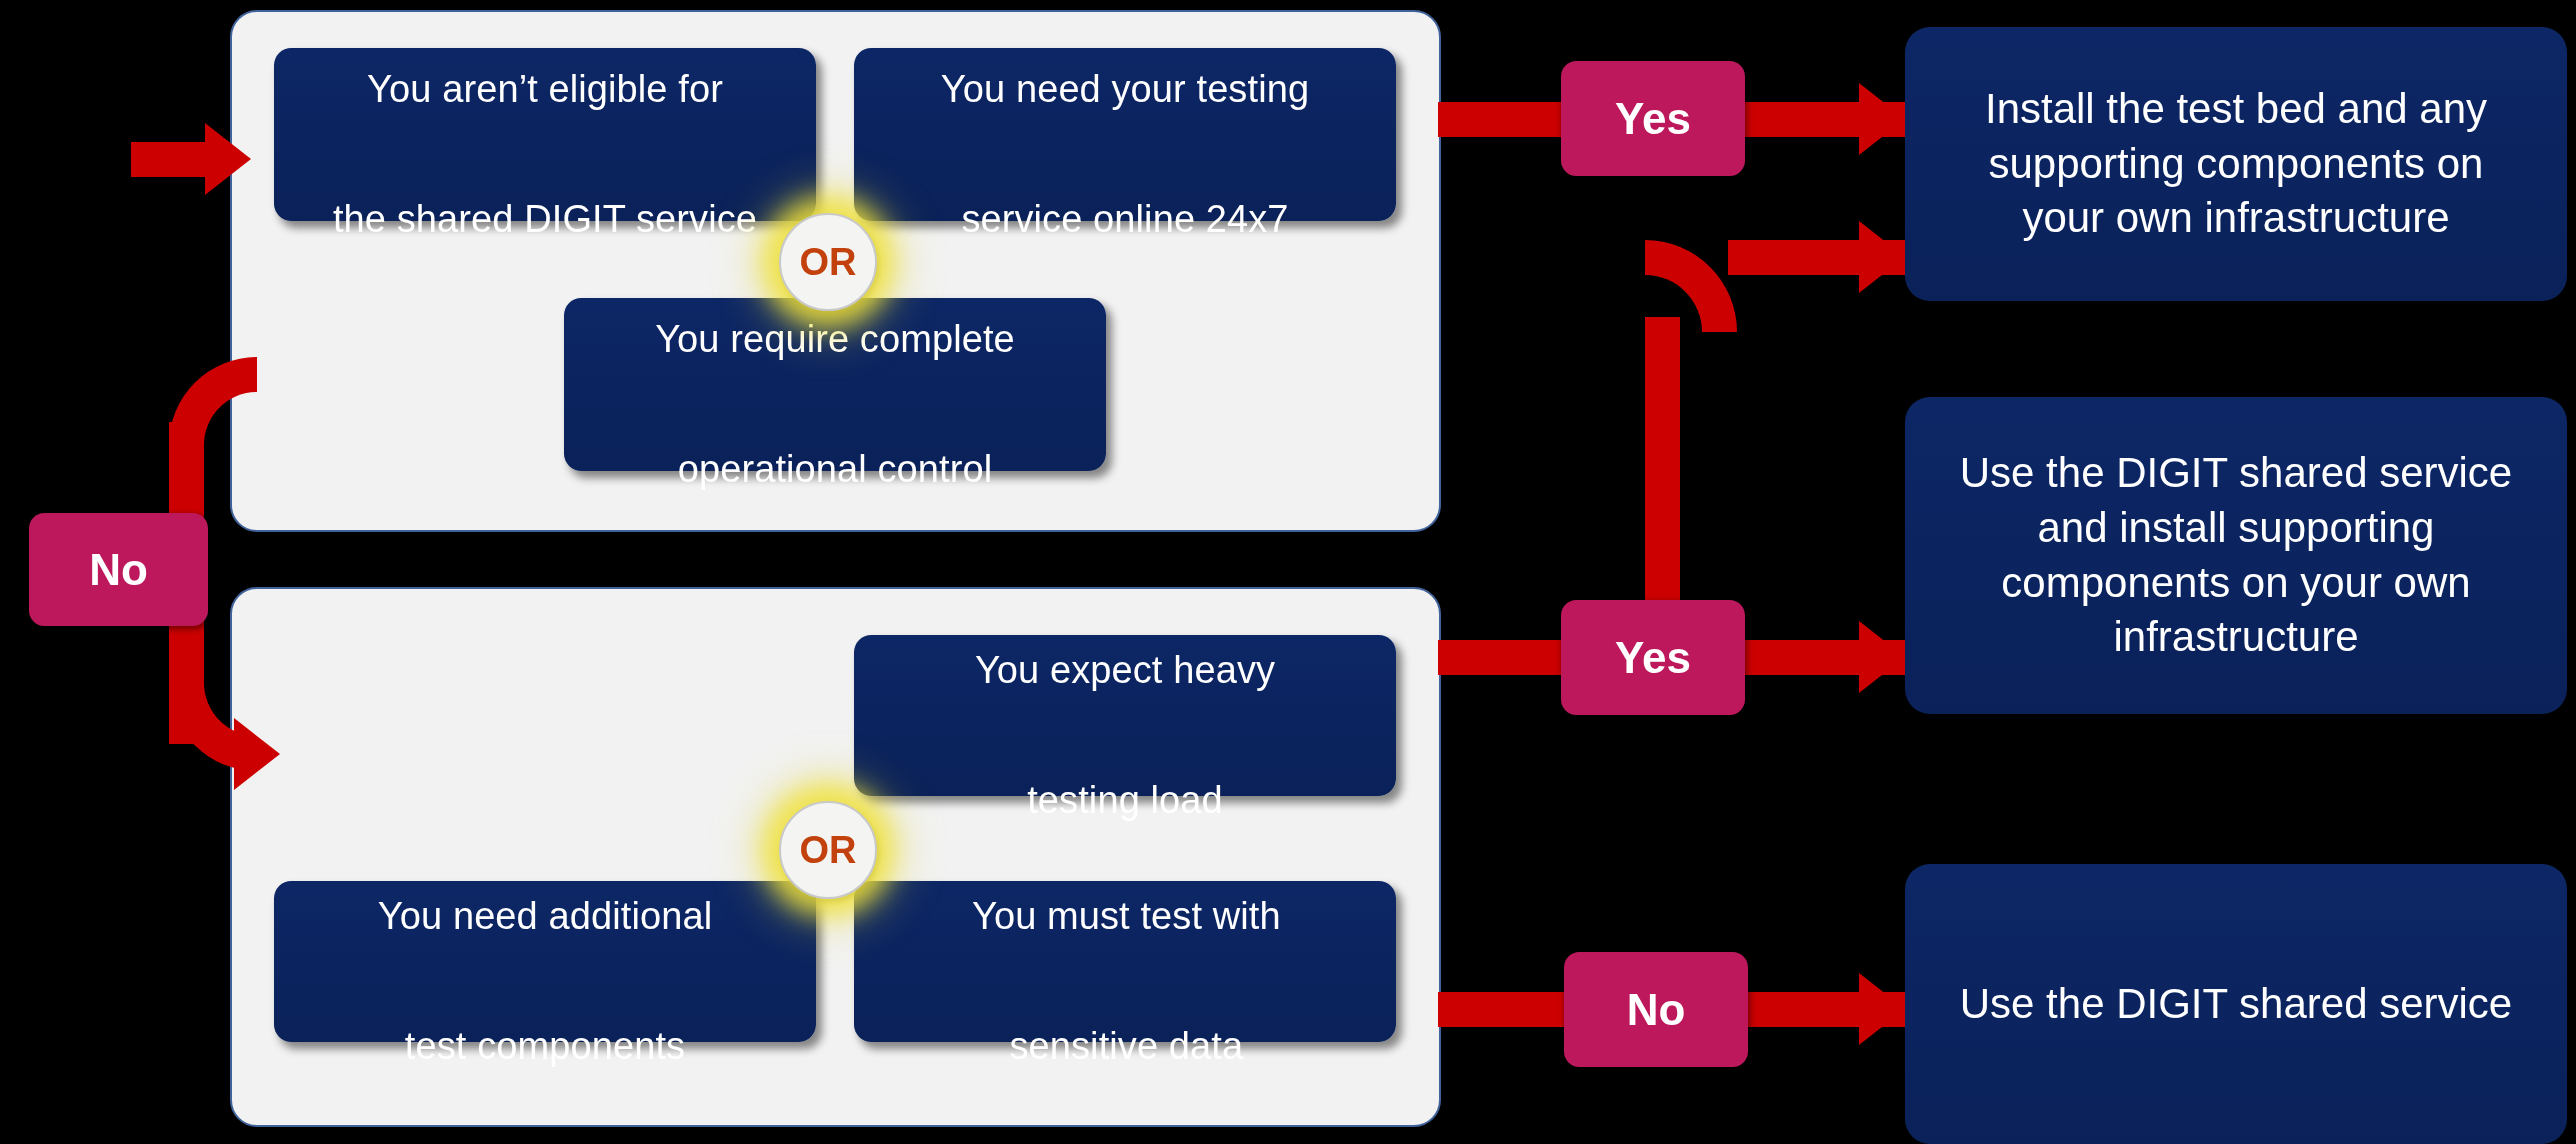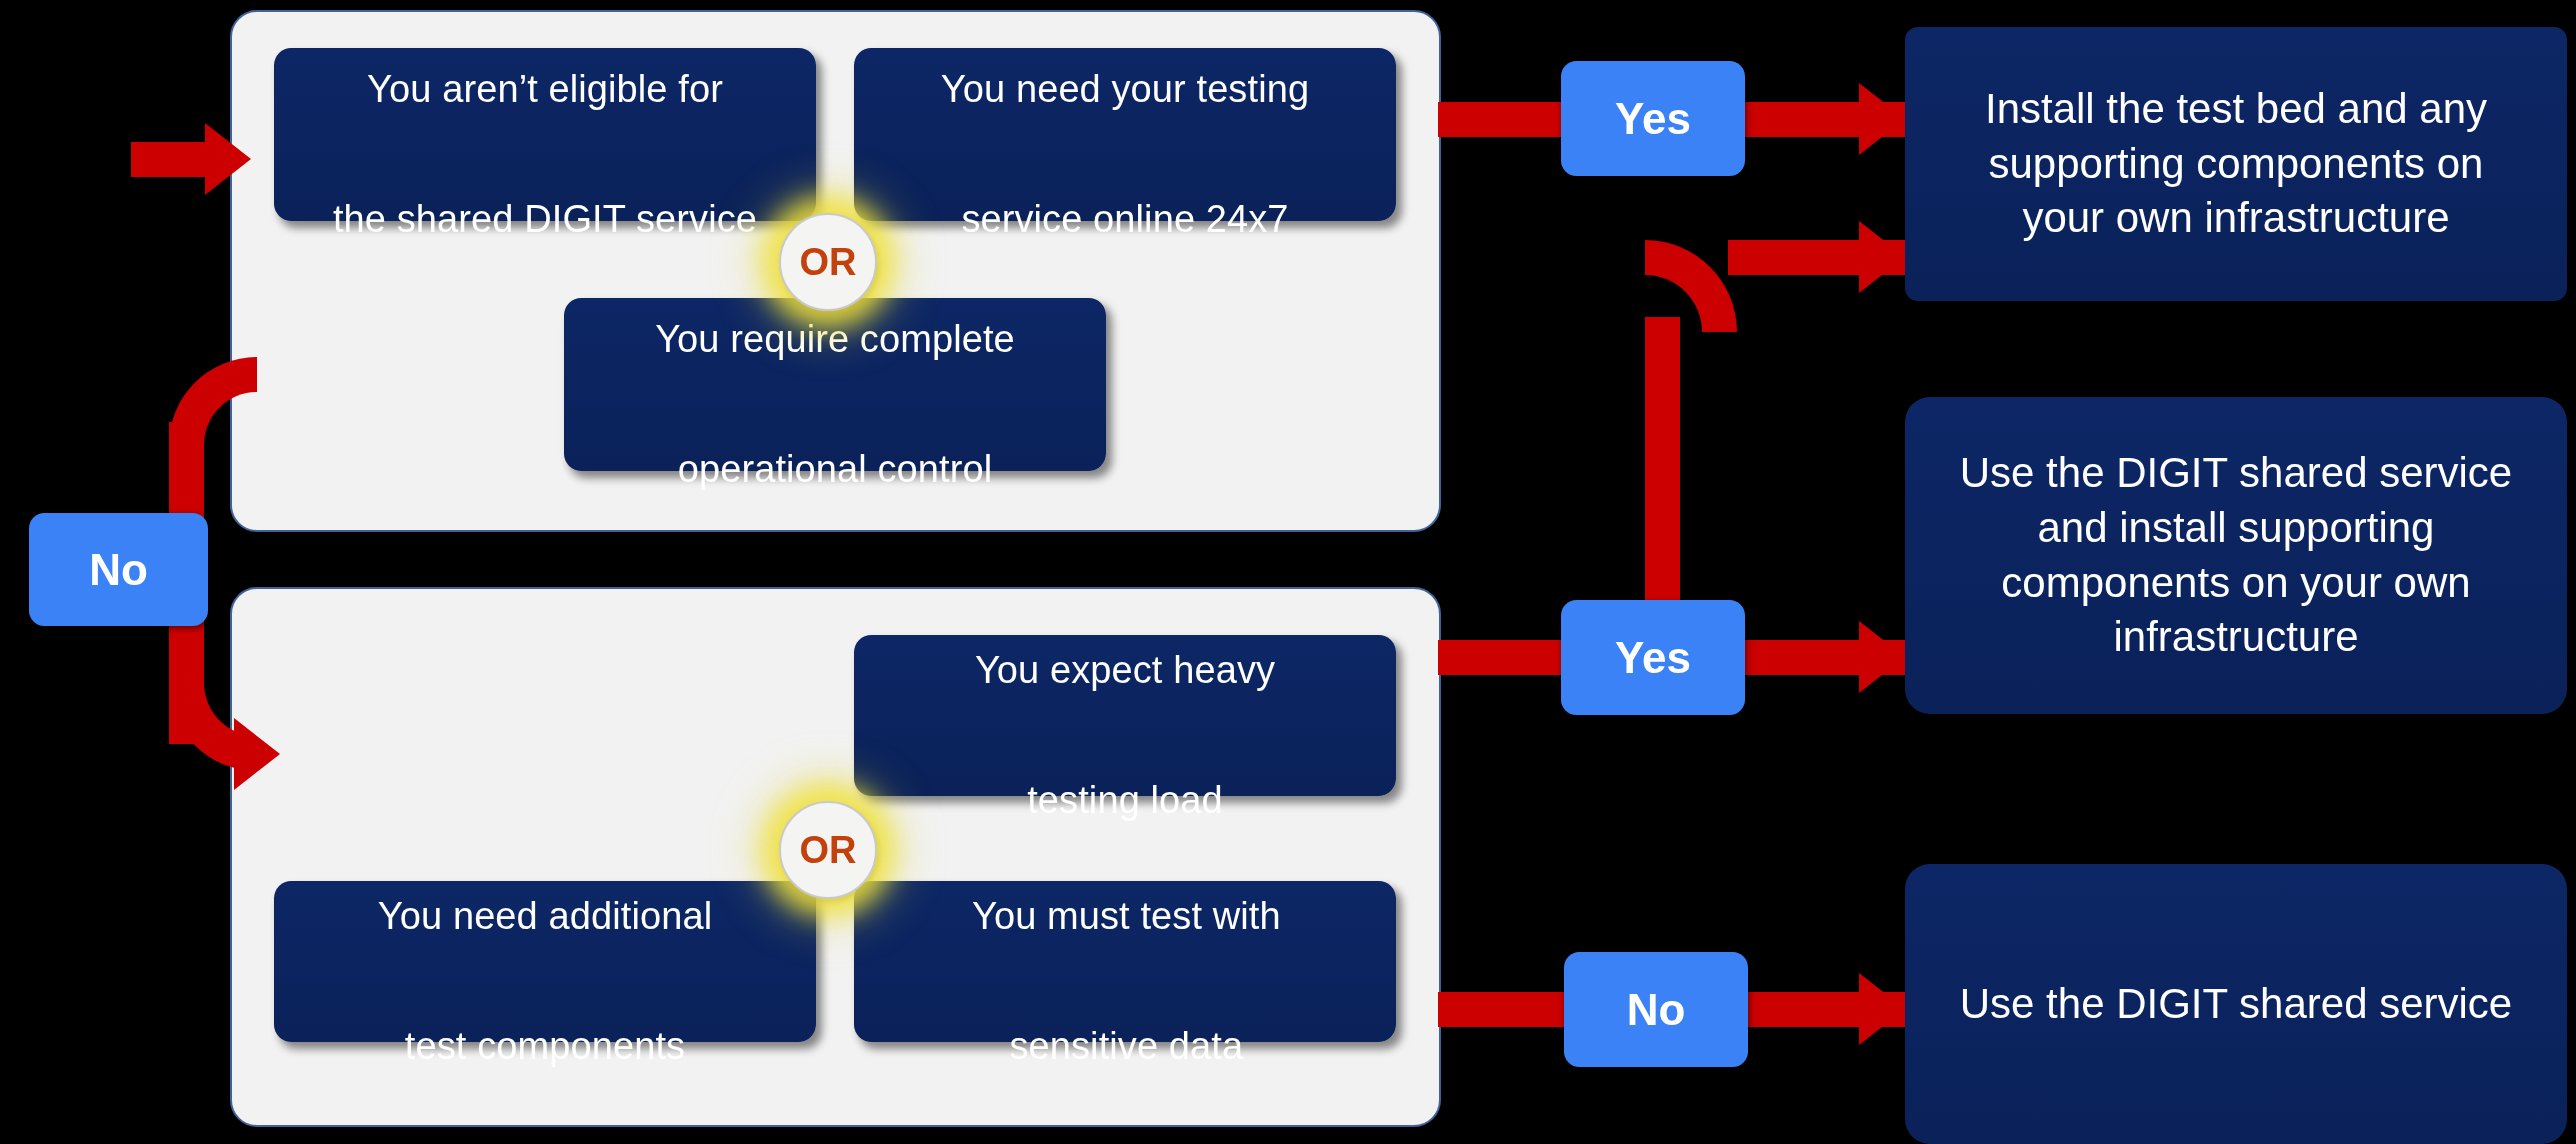--- a/index.html
+++ b/index.html
@@ -75,21 +75,21 @@
     border-radius:25px;
     color:#FFFFFF;
     display:flex;align-items:center;justify-content:center;
     text-align:center;
     font-size:42px;
     line-height:1.30;
     padding:13.4px 36px;
     box-sizing:border-box;
     z-index:3;
   }
-  #r-1{ left:1905px; top:27px;  width:662px; height:274px;border-radius:13px; }
+  #r-1{ left:1905px; top:27px;  width:662px; height:274px; }
   #r-2{ left:1905px; top:397px; width:662px; height:317px; }
   #r-3{ left:1905px; top:864px; width:662px; height:280px; }
 
   
   .rline{position:absolute;background:#CC0000;z-index:2;}
   .rline.h{height:35px;}
   .rline.v{width:35px;}
 
   .rcorner{
     position:absolute;
@@ -103,21 +103,21 @@
     width:0;height:0;
     border-top:36px solid transparent;
     border-bottom:36px solid transparent;
     border-left:46px solid #CC0000;
     z-index:2;
   }
 
   
   .pill{
     position:absolute;
-    background:#3b82f6;
+    background:#be185d;
     border-radius:15.4px;
     color:#FFFFFF;
     font-weight:bold;
     font-size:44px;
     display:flex;align-items:center;justify-content:center;
     box-shadow:1.9px 2.9px 6.7px rgba(0,0,0,.45);
     z-index:5;
   }
   #pill-yes-1{ left:1561px; top:61px;  width:184px; height:115px; }
   #pill-yes-2{ left:1561px; top:600px; width:184px; height:115px; }

